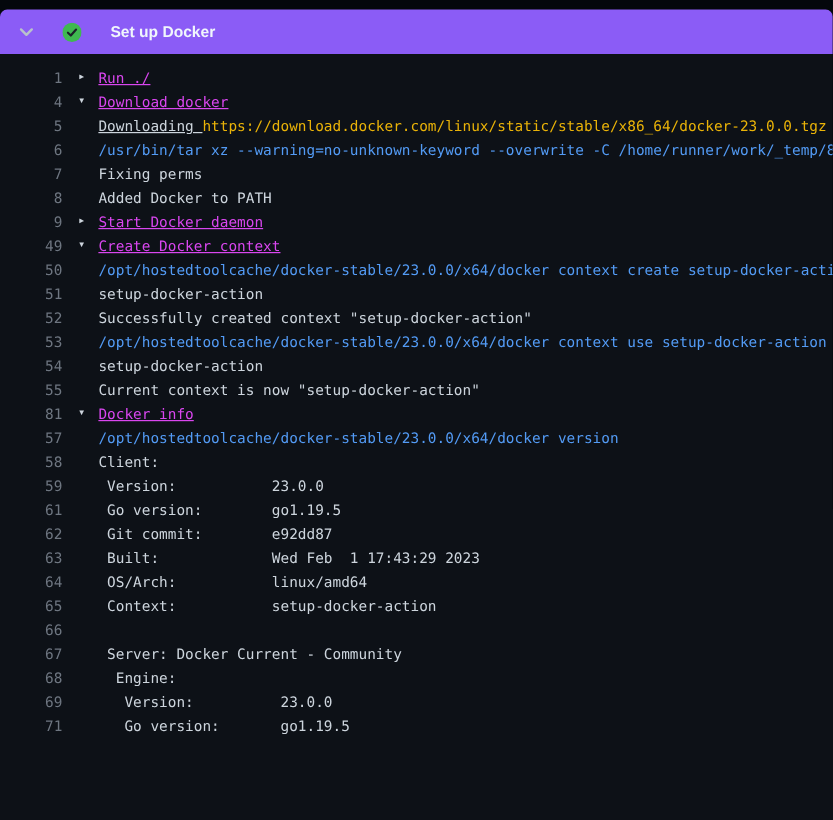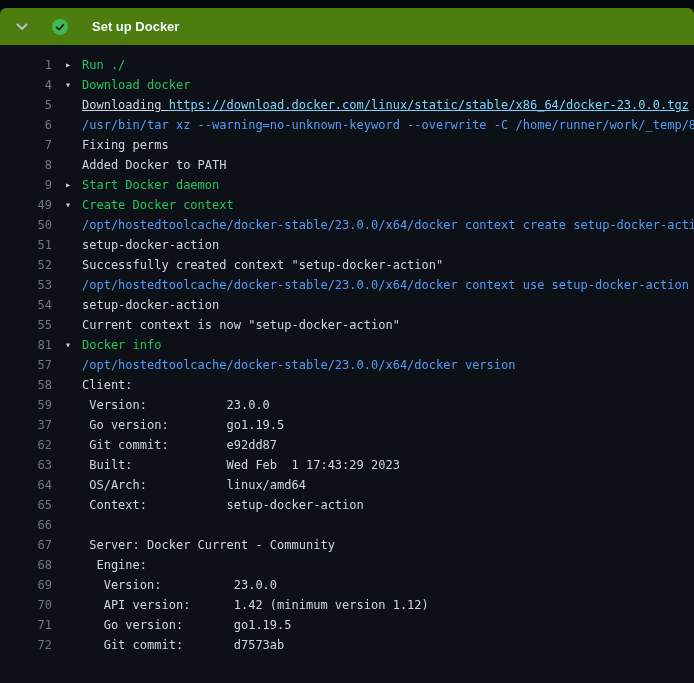--- a/index.html
+++ b/index.html
@@ -4,21 +4,21 @@
 <style>
   * { margin:0; padding:0; box-sizing:border-box; }
   html,body { width:694px; height:683px; overflow:hidden; }
   body {
     background:#04070c;
     font-family:"DejaVu Sans Mono","Liberation Mono",monospace;
   }
   .step-header {
     display:flex; align-items:center;
     height:37px; margin-top:8px;
-    background:#4d7c0f;
+    background:#8b5cf6;
     padding:0 16px;
     gap:24px;
     border-radius:6px 6px 0 0;
     cursor:pointer;
   }
   .chev { display:flex; align-items:center; }
   .status { display:flex; align-items:center; }
   .step-title {
     font-family:"Liberation Sans","DejaVu Sans",sans-serif;
     font-size:13px; font-weight:600; color:#f0f6fc;
@@ -48,24 +48,24 @@
     color:#cdd5dd;
     white-space:pre;
     overflow:hidden;
     flex:1 1 auto;
   }
   .arrow {
     position:absolute; left:13px; top:0;
     font-size:10px; color:#cdd5dd;
     cursor:pointer;
   }
-  .kind-group .grouptext { color:#22c55e; cursor:pointer; }
+  .kind-group .grouptext { color:#d946ef; cursor:pointer;text-decoration:underline; }
   .kind-command span { color:#539bf5; }
   .linkline { text-decoration:underline; }
-  .loglink { text-decoration:underline; cursor:pointer; color:#7dd3fc; }
+  .loglink { cursor:pointer; color:#eab308; }
 </style>
 </head>
 <body>
 
 <div class="step-header">
   <span class="chev">
     <svg width="12" height="8" viewBox="0 0 12 8">
       <path d="M1.5 1.5 L6 6 L10.5 1.5" stroke="#b9c2cb" stroke-width="2" fill="none" stroke-linecap="round" stroke-linejoin="round"></path>
     </svg>
   </span>
@@ -90,25 +90,23 @@
     <div class="row"><span class="ln">50</span><span class="body kind-command"><span>/opt/hostedtoolcache/docker-stable/23.0.0/x64/docker context create setup-docker-action</span></span></div>
     <div class="row"><span class="ln">51</span><span class="body kind-plain"><span>setup-docker-action</span></span></div>
     <div class="row"><span class="ln">52</span><span class="body kind-plain"><span>Successfully created context "setup-docker-action"</span></span></div>
     <div class="row"><span class="ln">53</span><span class="body kind-command"><span>/opt/hostedtoolcache/docker-stable/23.0.0/x64/docker context use setup-docker-action</span></span></div>
     <div class="row"><span class="ln">54</span><span class="body kind-plain"><span>setup-docker-action</span></span></div>
     <div class="row"><span class="ln">55</span><span class="body kind-plain"><span>Current context is now "setup-docker-action"</span></span></div>
     <div class="row"><span class="ln">81</span><span class="body kind-group"><span class="arrow">▾</span><span class="grouptext">Docker info</span></span></div>
     <div class="row"><span class="ln">57</span><span class="body kind-command"><span>/opt/hostedtoolcache/docker-stable/23.0.0/x64/docker version</span></span></div>
     <div class="row"><span class="ln">58</span><span class="body kind-plain"><span>Client:</span></span></div>
     <div class="row"><span class="ln">59</span><span class="body kind-plain"><span> Version:           23.0.0</span></span></div>
-    <div class="row"><span class="ln">37</span><span class="body kind-plain"><span> Go version:        go1.19.5</span></span></div>
+    <div class="row"><span class="ln">61</span><span class="body kind-plain"><span> Go version:        go1.19.5</span></span></div>
     <div class="row"><span class="ln">62</span><span class="body kind-plain"><span> Git commit:        e92dd87</span></span></div>
     <div class="row"><span class="ln">63</span><span class="body kind-plain"><span> Built:             Wed Feb  1 17:43:29 2023</span></span></div>
     <div class="row"><span class="ln">64</span><span class="body kind-plain"><span> OS/Arch:           linux/amd64</span></span></div>
     <div class="row"><span class="ln">65</span><span class="body kind-plain"><span> Context:           setup-docker-action</span></span></div>
     <div class="row"><span class="ln">66</span><span class="body kind-plain"><span></span></span></div>
     <div class="row"><span class="ln">67</span><span class="body kind-plain"><span> Server: Docker Current - Community</span></span></div>
     <div class="row"><span class="ln">68</span><span class="body kind-plain"><span>  Engine:</span></span></div>
     <div class="row"><span class="ln">69</span><span class="body kind-plain"><span>   Version:          23.0.0</span></span></div>
-    <div class="row"><span class="ln">70</span><span class="body kind-plain"><span>   API version:      1.42 (minimum version 1.12)</span></span></div>
     <div class="row"><span class="ln">71</span><span class="body kind-plain"><span>   Go version:       go1.19.5</span></span></div>
-    <div class="row"><span class="ln">72</span><span class="body kind-plain"><span>   Git commit:       d7573ab</span></span></div>
   </div>
 
 </body></html>

